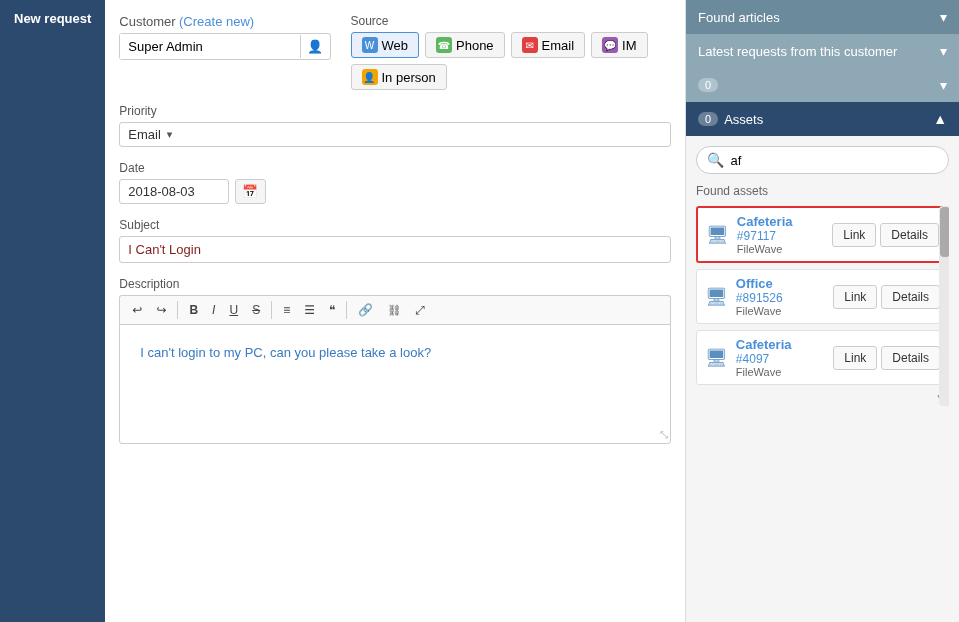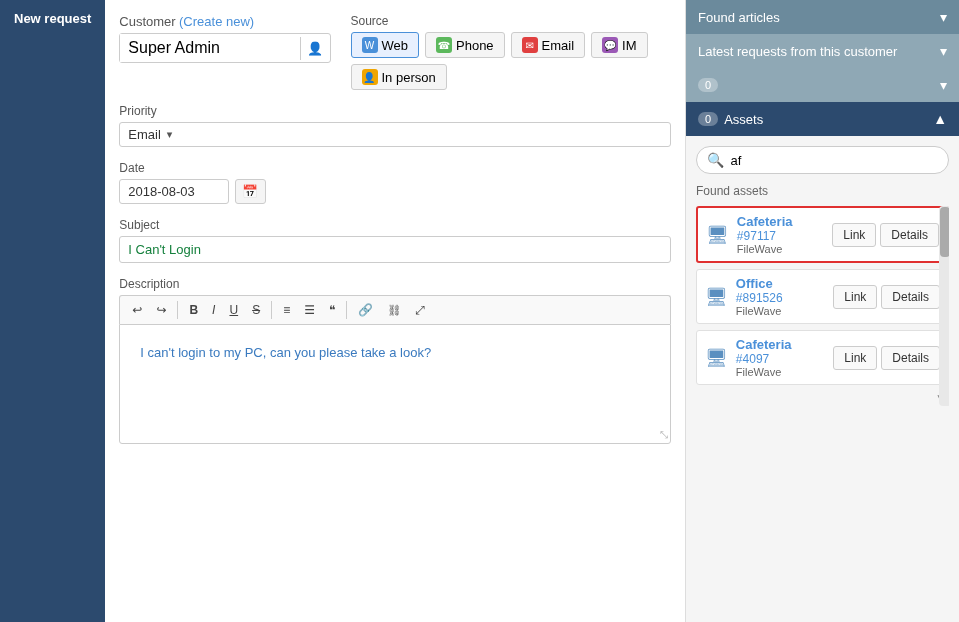--- a/index.html
+++ b/index.html
@@ -11,41 +11,41 @@
     .left-panel { flex: 1; display: flex; flex-direction: row; background: #fff; }
 
     .left-header { background: #2c4a6e; color: #fff; padding: 10px 14px; font-size: 14px; font-weight: bold; }
 
     .left-content { padding: 14px; flex: 1; overflow-y: auto; }
 
     .form-row { margin-bottom: 14px; }
     .form-label { font-size: 12px; color: #555; margin-bottom: 4px; }
     .form-label a { color: #4a90d9; text-decoration: none; }
     .customer-input-wrapper { position: relative; display: flex; align-items: center; border: 1px solid #ccc; border-radius: 3px; background: #fff; }
-    .customer-input { border: none; outline: none; padding: 5px 8px; width: 180px; font-size: 16px; }
+    .customer-input { border: none; outline: none; padding: 5px 8px; width: 180px; font-size: 13px; }
     .customer-icon { padding: 4px 6px; border-left: 1px solid #ccc; cursor: pointer; color: #777; }
 
     .source-row { display: flex; align-items: center; gap: 6px; flex-wrap: wrap; }
     .source-btn { display: flex; align-items: center; gap: 4px; padding: 4px 10px; border: 1px solid #ccc; border-radius: 3px; background: #f5f5f5; cursor: pointer; font-size: 12px; }
     .source-btn.active { background: #e8f0fe; border-color: #4a90d9; }
     .source-icon { width: 16px; height: 16px; border-radius: 3px; display: inline-flex; align-items: center; justify-content: center; font-size: 10px; color: #fff; }
     .icon-web { background: #4a90d9; }
     .icon-phone { background: #5cb85c; }
     .icon-email { background: #e04040; }
     .icon-im { background: #9b59b6; }
     .icon-inperson { background: #f0a500; }
     .priority-dropdown { display: flex; align-items: center; border: 1px solid #ccc; border-radius: 3px; background: #fff; padding: 4px 8px; gap: 6px; cursor: pointer; min-width: 80px; }
     .priority-text { font-size: 13px; color: #333; }
     .dropdown-arrow { color: #555; font-size: 11px; }
 
     .date-row { display: flex; align-items: center; gap: 6px; }
     .date-input { border: 1px solid #ccc; border-radius: 3px; padding: 4px 8px; font-size: 13px; color: #333; width: 110px; }
     .calendar-btn { border: 1px solid #ccc; border-radius: 3px; padding: 4px 6px; background: #f5f5f5; cursor: pointer; color: #555; }
 
-    .subject-input { width: 100%; border: 1px solid #ccc; border-radius: 3px; padding: 5px 8px; font-size: 13px; color: #15803d; outline: none; }
+    .subject-input { width: 100%; border: 1px solid #ccc; border-radius: 3px; padding: 5px 8px; font-size: 13px; color: #7f1d1d; outline: none; }
 
     .editor-toolbar { display: flex; align-items: center; gap: 2px; border: 1px solid #ccc; border-bottom: none; border-radius: 3px 3px 0 0; padding: 4px 6px; background: #f9f9f9; }
     .toolbar-btn { border: 1px solid transparent; border-radius: 2px; padding: 2px 5px; background: none; cursor: pointer; color: #444; font-size: 12px; }
     .toolbar-divider { width: 1px; background: #ccc; height: 18px; margin: 0 3px; }
     .editor-area { border: 1px solid #ccc; border-radius: 0 0 3px 3px; min-height: 120px; padding: 20px; font-size: 13px; color: #3a7abf; background: #fff; position: relative; }
     .editor-resize { position: absolute; bottom: 2px; right: 2px; color: #aaa; font-size: 10px; }
 
     
     .right-panel { width: 274px; background: #f5f5f5; border-left: 1px solid #ddd; display: flex; flex-direction: column; }
 

